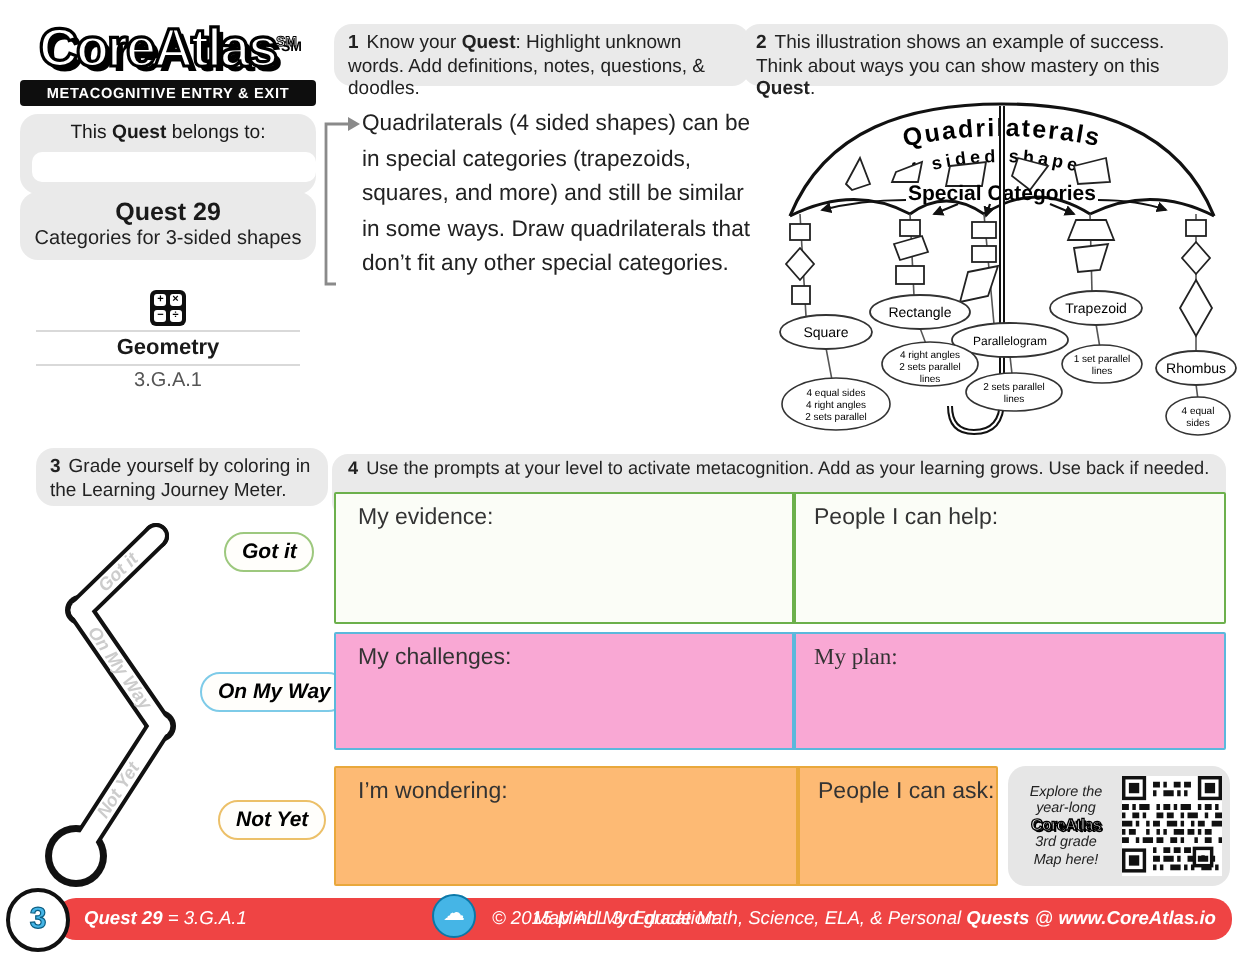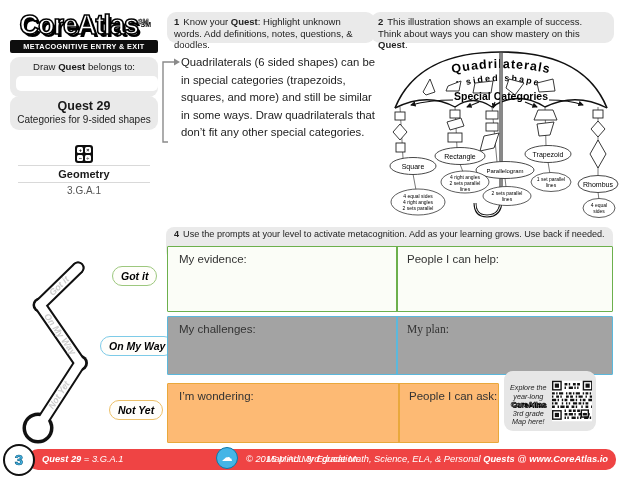--- a/index.html
+++ b/index.html
@@ -37,28 +37,28 @@
   .s2{left:371px;top:12px;width:243px;height:31px;}
   .s3{left:18px;top:224px;width:146px;height:29px;}
   .s4{left:166px;top:227px;width:447px;height:32px;font-size:9.1px;line-height:15px;
       white-space:nowrap;padding:0 0 0 8px;border-radius:8px;}
   .questtext{left:181px;top:54px;width:202px;font-size:11.3px;line-height:17.5px;color:#222;}
   
   .card{border-radius:1px;box-sizing:border-box;}
   .card .lbl{position:absolute;top:6px;font-size:11.5px;color:#333;}
   .vdiv{position:absolute;top:0;bottom:0;width:1.5px;}
   .green{border:1.6px solid #6cb04c;background:#fbfdf7;}
-  .blue{border:1.6px solid #5bb8dc;background:#a3a3a3;}
+  .blue{border:1.6px solid #5bb8dc;background:#f9a8d4;}
   .orange{border:1.6px solid #e9a83c;background:#fdba74;}
   
   .pill{position:absolute;background:#fffefb;border-radius:12px;font-size:10.5px;
         font-weight:bold;font-style:italic;padding:3px 8px;color:#000;}
   
-  .qrbox{left:504px;top:371px;width:92px;height:60px;background:#e6e6e6;border-radius:9px;
-         display:flex;align-items:flex-end;padding:4px;box-sizing:border-box;gap:3px;}
+  .qrbox{left:504px;top:383px;width:111px;height:60px;background:#e6e6e6;border-radius:9px;
+         display:flex;align-items:center;padding:4px;box-sizing:border-box;gap:3px;}
   .qrtext{width:52px;text-align:center;font-style:italic;font-size:7.2px;line-height:8.6px;color:#222;}
   .qrtext .mini-logo{font-style:normal;font-weight:900;font-size:8px;color:#fff;
          -webkit-text-stroke:0.7px #000;text-shadow:1px 1px 0 #000;letter-spacing:-0.3px;}
   
   .fbar{left:28px;top:449px;width:588px;height:21px;background:#ef4444;border-radius:10px;
         color:#fff;font-size:9.3px;font-style:italic;}
   .fbar .q{position:absolute;left:14px;top:0;line-height:21px;}
   .fbar .c{position:absolute;left:218px;top:0;line-height:21px;}
   .fbar .m{position:absolute;right:8px;top:0;line-height:21px;}
   .badge{left:3px;top:444px;width:28px;height:28px;background:#fff;border:2.2px solid #111;
@@ -71,27 +71,27 @@
 </style>
 </head>
 <body>
 
 <div class="page">
 
   <div class="abs logo"><span>CoreAtlas</span><sup>SM</sup></div>
   <div class="abs banner">METACOGNITIVE ENTRY &amp; EXIT TICKET</div>
 
   <div class="abs gbox belongs">
-    <span>Draw </span><b>Quest</b><span> belongs to:</span>
+    <span>This </span><b>Quest</b><span> belongs to:</span>
     <input class="name-input" style="">
   </div>
 
   <div class="abs gbox questbox">
     <div class="t">Quest 29</div>
-    <div class="s">Categories for 9-sided shapes</div>
+    <div class="s">Categories for 3-sided shapes</div>
   </div>
 
   <div class="abs subject">
     <span class="calcicon">
       <span>+</span>
         <span>×</span>
         <span>−</span>
         <span>÷</span>
     </span>
     <hr><div class="st">Geometry</div>
@@ -99,21 +99,21 @@
   </div>
 
   <div class="abs gbox shead s1">
     <b class="num">1</b><span>Know your </span><b>Quest</b><span>: Highlight unknown words. Add definitions, notes, questions, &amp; doodles.</span>
   </div>
 
   <svg class="abs" style="left:158px;top:52px;" width="24" height="100">
     <path d="M16,10 H5 V90 H10" fill="none" stroke="#8a8a8a" stroke-width="1.4"></path>
     <polygon points="16,6.5 22,10 16,13.5" fill="#8a8a8a"></polygon>
   </svg>
-  <div class="abs questtext">Quadrilaterals (6 sided shapes) can be in special categories (trapezoids, squares, and more) and still be similar in some ways. Draw quadrilaterals that don’t fit any other special categories.</div>
+  <div class="abs questtext">Quadrilaterals (4 sided shapes) can be in special categories (trapezoids, squares, and more) and still be similar in some ways. Draw quadrilaterals that don’t fit any other special categories.</div>
 
   <div class="abs gbox shead s2">
     <b class="num">2</b><span>This illustration shows an example of success. Think about ways you can show mastery on this </span><b>Quest</b><span>.</span>
   </div>
 
   <svg class="abs" style="left:385px;top:50px;" width="235" height="182" viewBox="0 0 235 182">
     <defs>
       <marker id="ah" viewBox="0 0 6 6" refX="5" refY="3" markerWidth="5" markerHeight="5" orient="auto">
         <path d="M0,0 L6,3 L0,6 z" fill="#111"></path>
       </marker>
@@ -203,20 +203,23 @@
       <text x="122" y="151">lines</text>
       <ellipse cx="166" cy="132" rx="20" ry="9.5" fill="#fff" stroke="#333" stroke-width="0.8"></ellipse>
       <text x="166" y="131">1 set parallel</text>
       <text x="166" y="137">lines</text>
       <ellipse cx="214" cy="158" rx="16" ry="9.5" fill="#fff" stroke="#333" stroke-width="0.8"></ellipse>
       <text x="214" y="157">4 equal</text>
       <text x="214" y="163">sides</text>
     </g>
   </svg>
 
+  <div class="abs gbox shead s3">
+    <b class="num">3</b><span>Grade yourself by coloring in the Learning Journey Meter.</span>
+  </div>
 
   <svg class="abs" style="left:8px;top:252px;" width="120" height="206" viewBox="0 0 120 206">
     <path d="M30,176 L72,111 L32,53 L70,16" fill="none" stroke="#111" stroke-width="13" stroke-linejoin="round" stroke-linecap="round"></path>
     <circle cx="72" cy="111" r="8" fill="#111"></circle>
       <circle cx="32" cy="53" r="7.5" fill="#111"></circle>
     <circle cx="30" cy="176" r="15.5" fill="#111"></circle>
       <circle cx="70" cy="16" r="6.5" fill="#111"></circle>
     <path d="M30,176 L72,111 L32,53 L70,16" fill="none" stroke="#fff" stroke-width="9" stroke-linejoin="round" stroke-linecap="round"></path>
     <circle cx="72" cy="111" r="5.2" fill="#fff"></circle>
       <circle cx="32" cy="53" r="4.8" fill="#fff"></circle>

